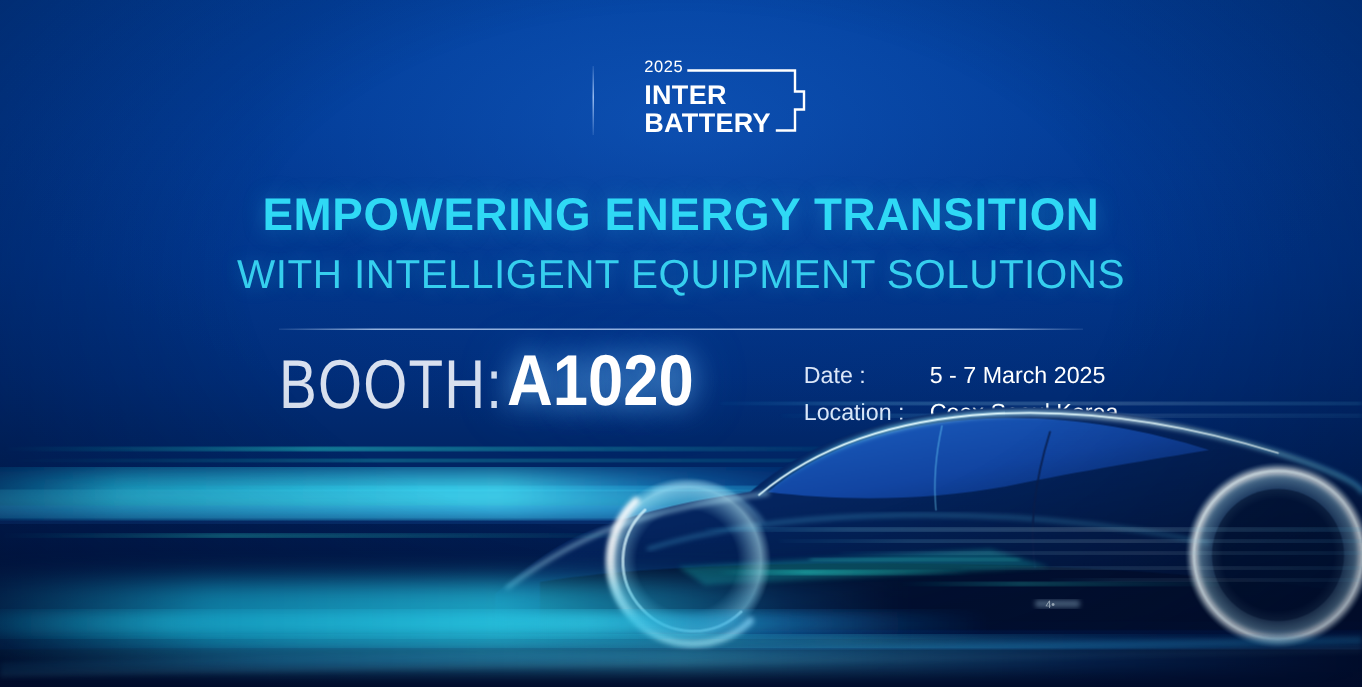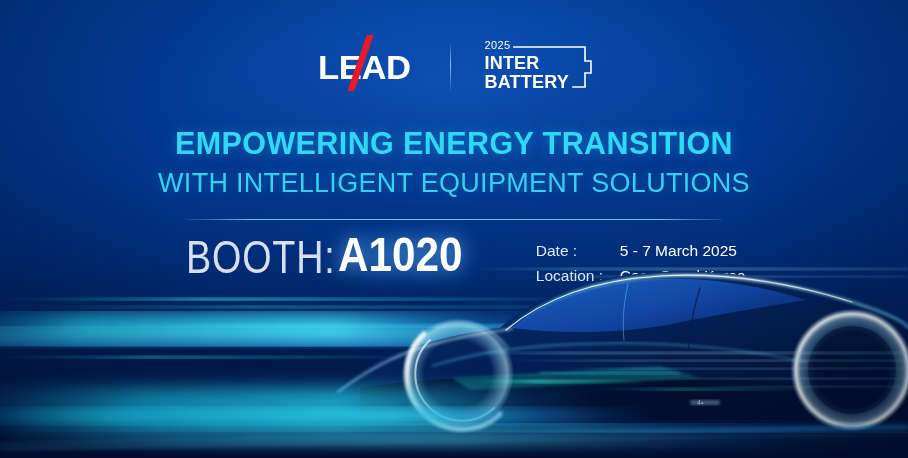--- a/index.html
+++ b/index.html
@@ -189,24 +189,20 @@
 </style>
 </head>
 <body>
 
 <div id="banner">
 
   <div class="glow-top"></div>
 
   <div class="logo-row">
 
-    <div class="lead-logo">
-      <span class="lead-text">LEAD</span>
-      <span class="lead-slash"></span>
-    </div>
 
     <div class="logo-divider"></div>
 
     <div class="ib-logo">
       <svg class="ib-outline" viewBox="0 0 118 56" fill="none">
         <path d="M33 8 H104 V22 H110 V34 H104 V48 H92" stroke="#ffffff" stroke-width="1.6" fill="none" stroke-linecap="square" stroke-linejoin="miter"></path>
       </svg>
       <span class="ib-year">2025</span>
       <span class="ib-inter">INTER</span>
       <span class="ib-battery">BATTERY</span>

